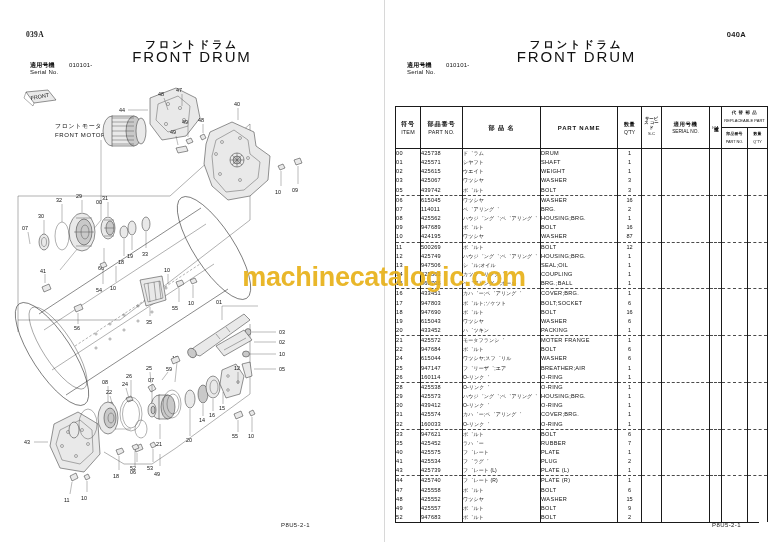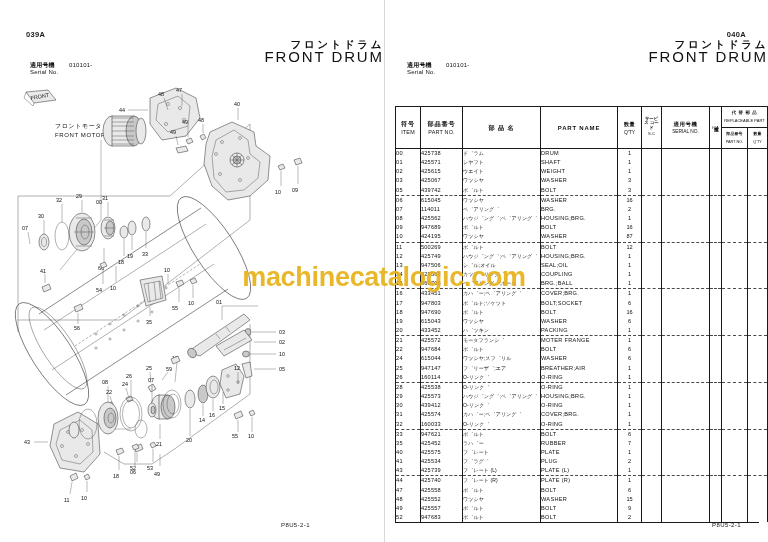--- a/index.html
+++ b/index.html
@@ -21,29 +21,29 @@
   #right-page { left: 384px; width: 384px; border-left: 1px solid #d8d8d8; }
 
   
   .page-code {
     position: absolute;
     font-size: 7.5px;
     font-weight: bold;
     letter-spacing: .3px;
     color: #1a1a1a;
   }
-  #left-code  { left: 26px; top: 30px; }
+  #left-code  { left: 26px; top: 30px; font-family: Liberation Serif, serif; }
   #right-code { right: 22px; top: 30px; }
 
   
   .title-block {
     position: absolute;
     top: 38px;
     width: 100%;
-    text-align: right;
+    text-align: center;
     color: #111;
   }
   .title-jp {
     font-size: 10.5px;
     letter-spacing: 2.6px;
     font-weight: 600;
     line-height: 13px;
   }
   .title-en {
     font-size: 15px;

